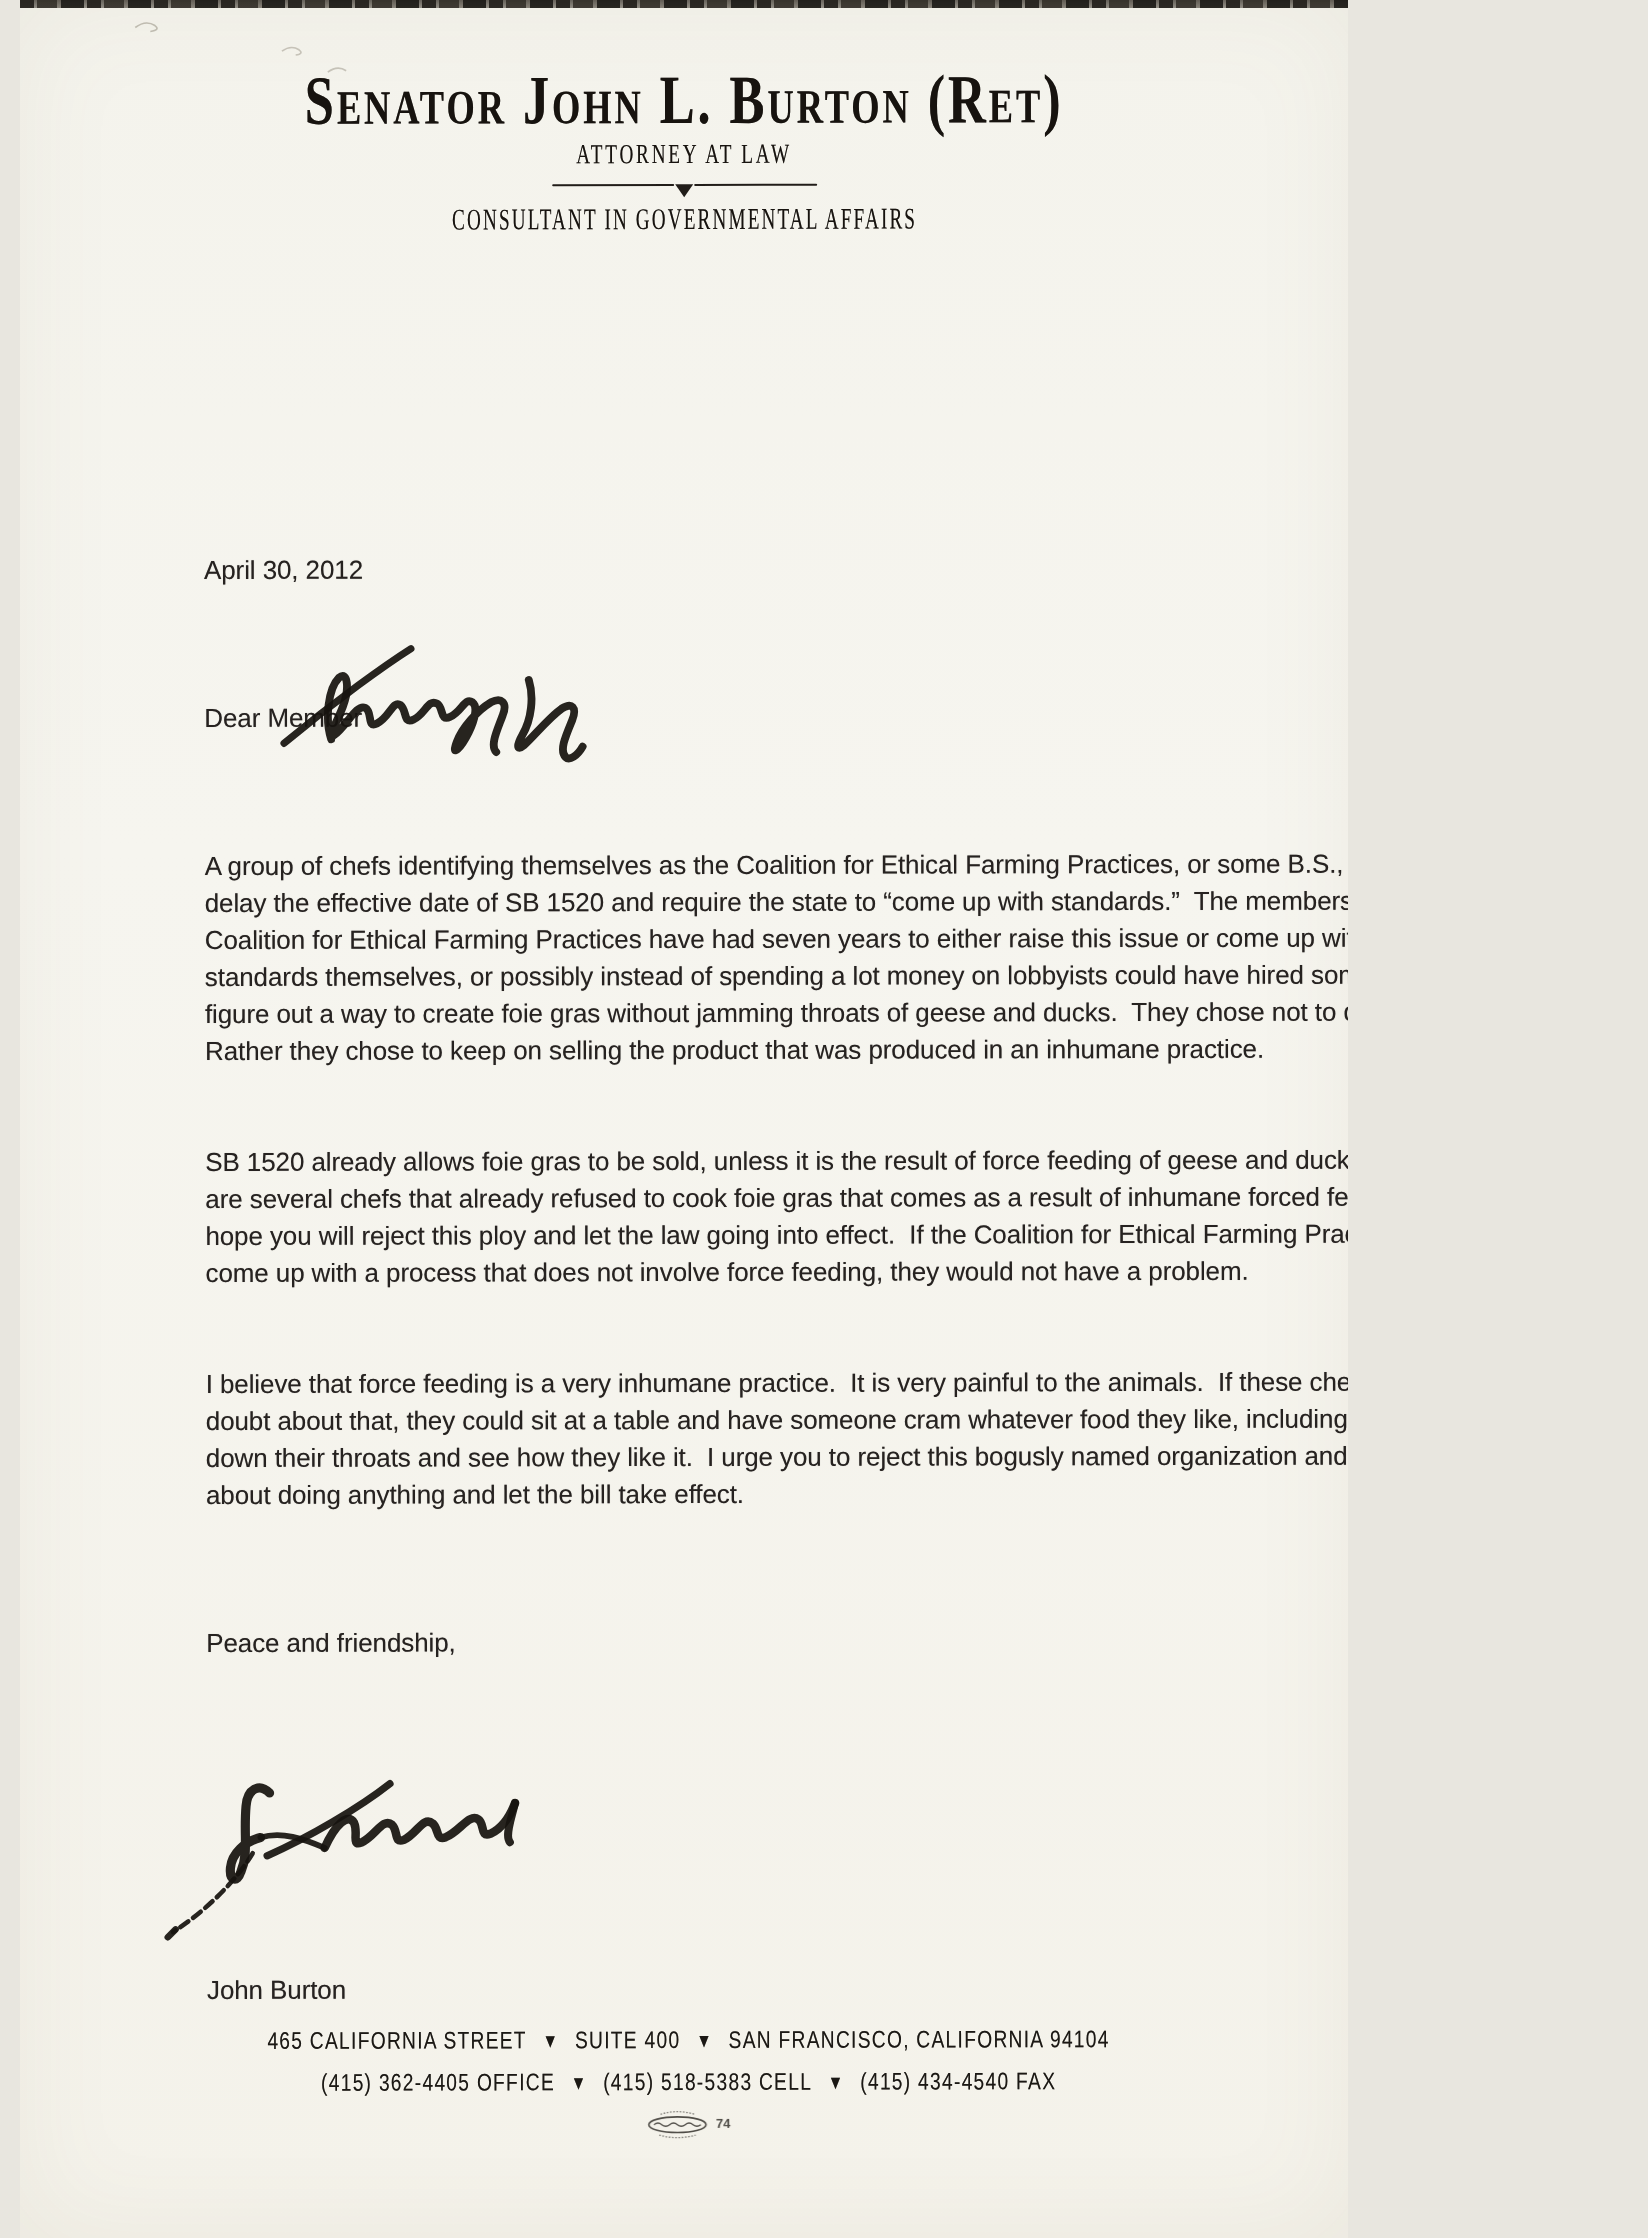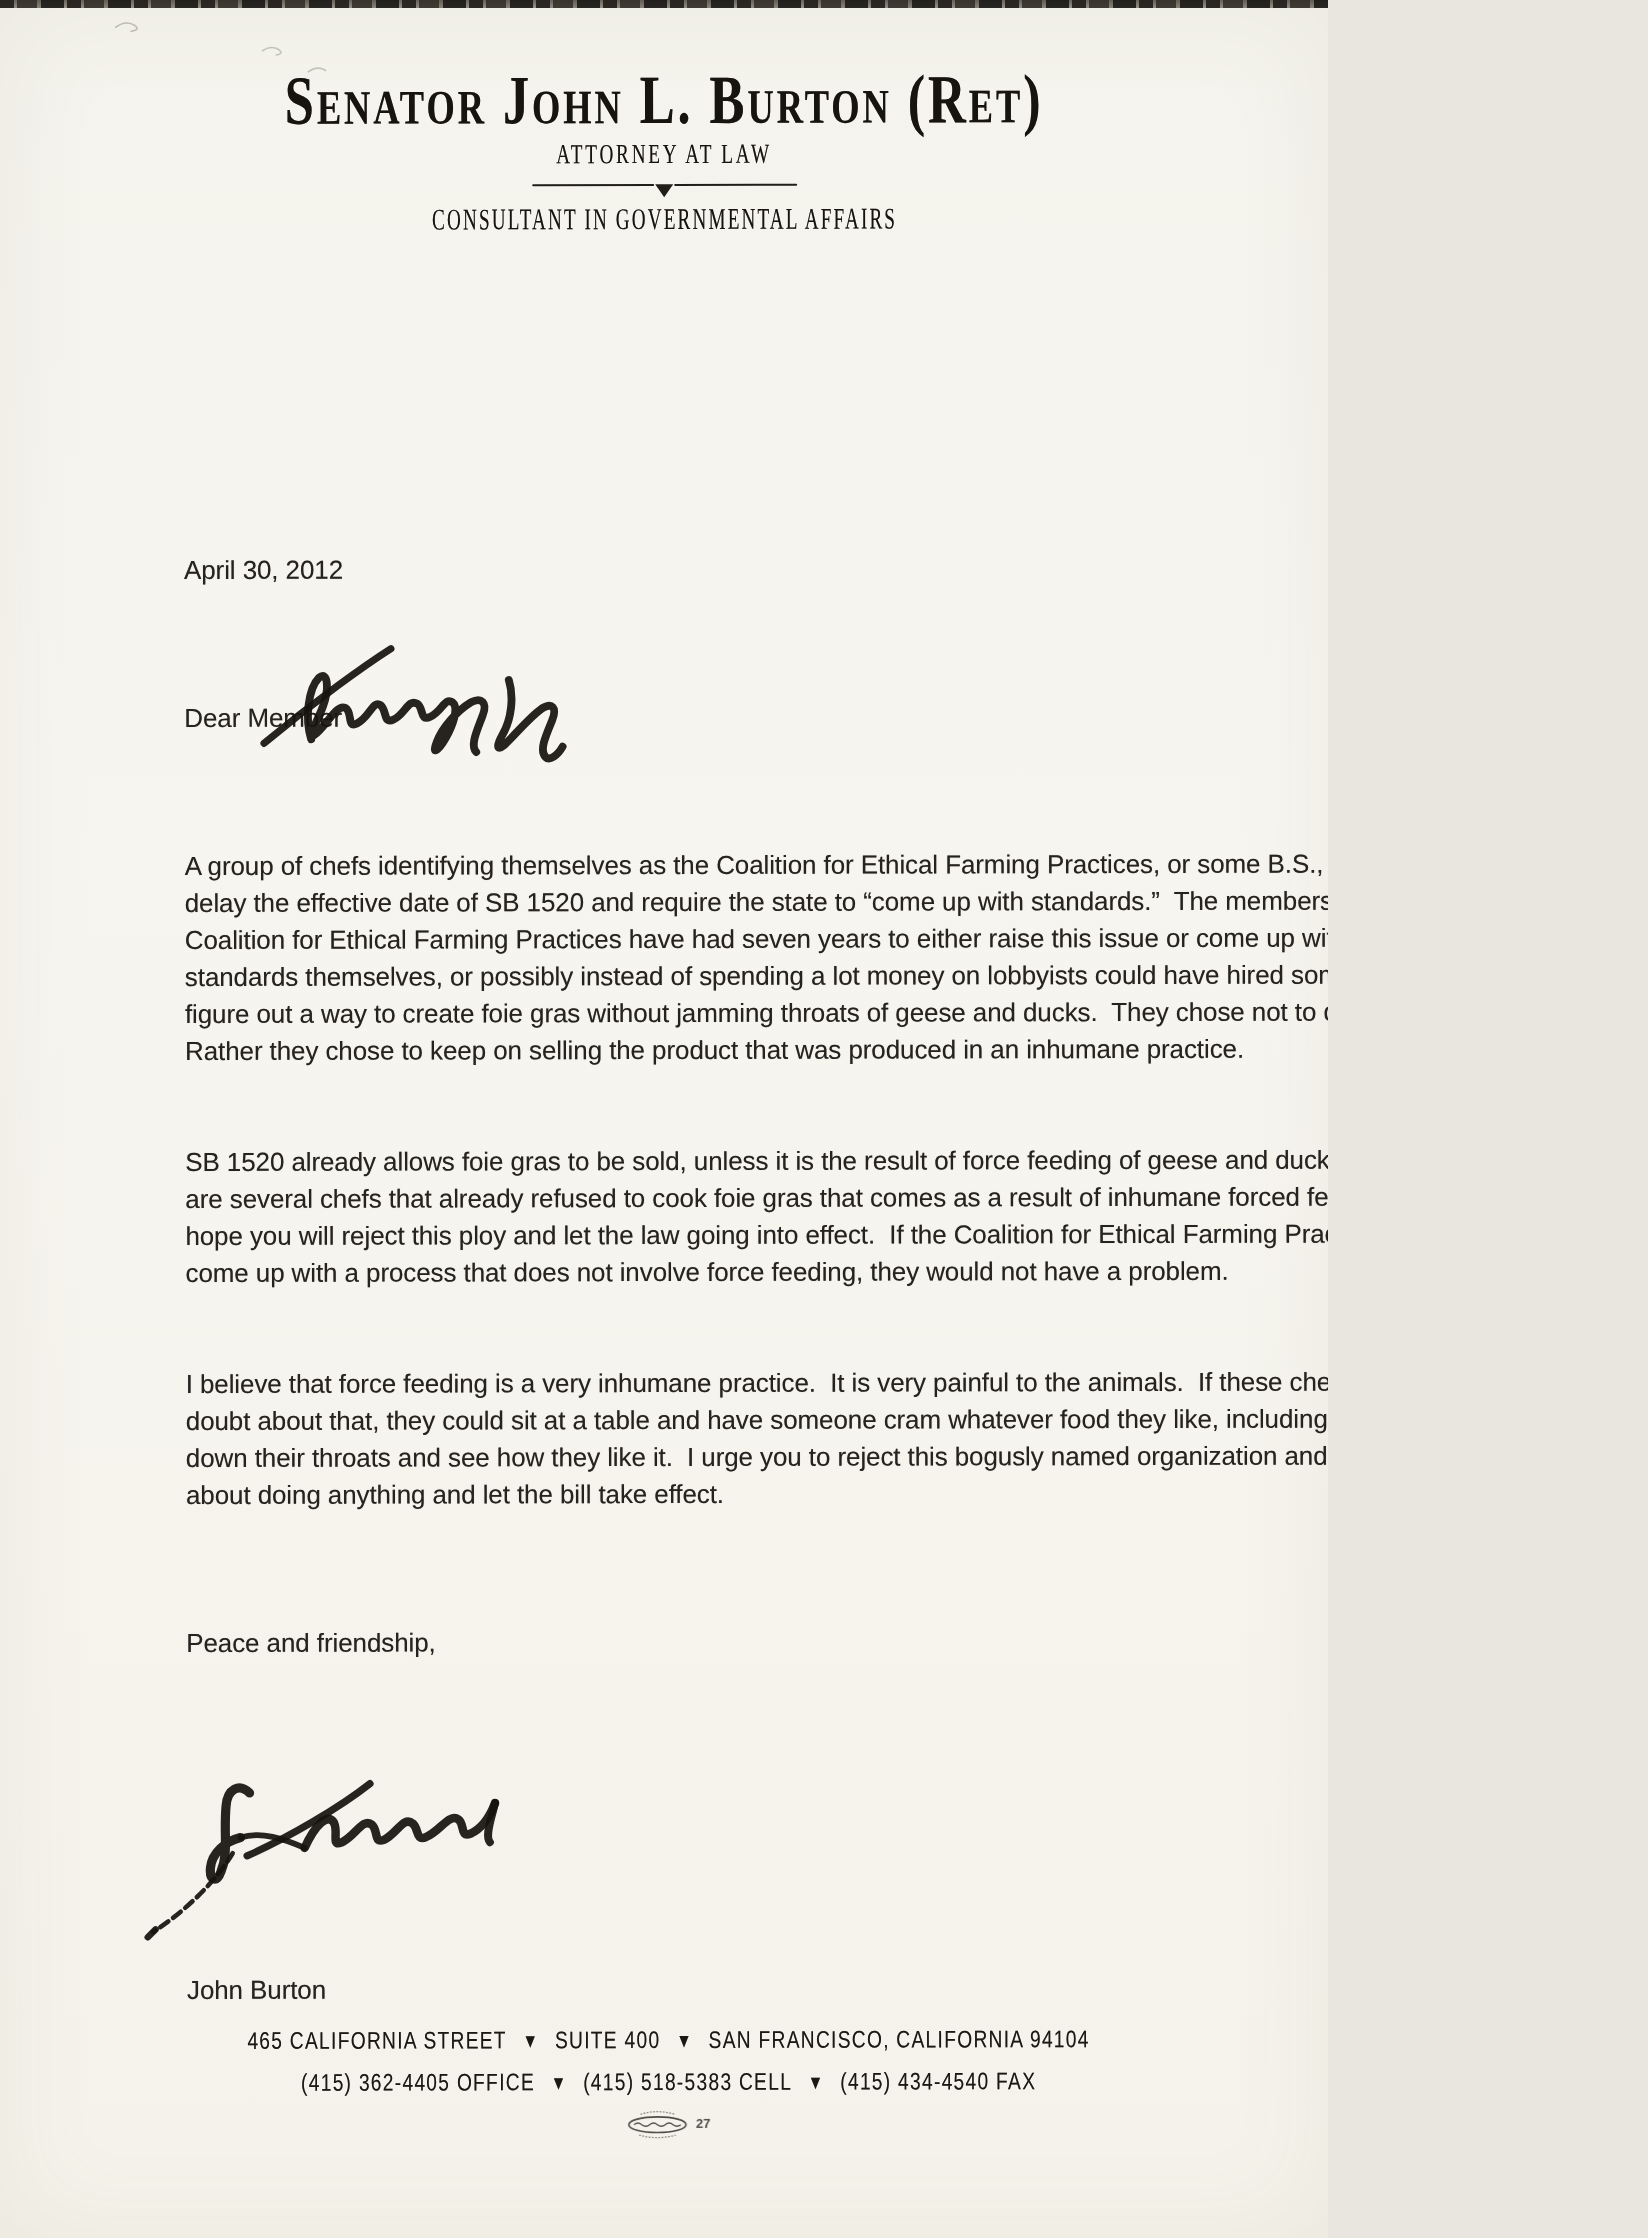--- a/index.html
+++ b/index.html
@@ -7,20 +7,21 @@
     width:1649px;height:2239px;
     background:#e8e6df;
     font-family:"Liberation Sans", sans-serif;
   }
   .page{
     position:relative;
     width:1328px;height:2239px;
     background:linear-gradient(180deg,#f4f3ec 0%,#f6f5ef 38%,#f4f2ea 100%);
     overflow:hidden;
     box-shadow: inset 0 0 105px rgba(125,115,92,.07);
+    margin-left: 20px;
   }
   
   .scan-edge{
     position:absolute;top:0;left:0;right:0;height:7.9px;
     background-image:
       repeating-linear-gradient(90deg,
         rgba(38,35,30,.95) 0 13.8px, rgba(150,143,128,.30) 13.8px 17px,
         rgba(52,48,41,.88) 17px 37px, rgba(125,117,102,.38) 37px 41px,
         rgba(30,28,24,.92) 41px 64px, rgba(165,156,140,.28) 64px 67px),
       linear-gradient(180deg, rgba(25,22,19,.75), rgba(25,22,19,.45));
@@ -169,19 +170,19 @@
           <span>(415) 362-4405 OFFICE</span><span class="tri-sep">▼</span><span>(415) 518-5383 CELL</span><span class="tri-sep">▼</span><span>(415) 434-4540 FAX</span>
         </span>
       </div>
       <div class="bug-row">
         <svg width="65" height="34" viewBox="0 0 100 52">
           <ellipse cx="48" cy="27" rx="44" ry="12" fill="none" stroke="#2b2823" stroke-width="2.5"></ellipse>
           <path d="M12 27 q6 -5 12 0 q6 5 12 0 q6 -5 12 0 q6 5 12 0 q6 -5 12 0 q6 5 12 0" fill="none" stroke="#2b2823" stroke-width="2"></path>
           <path d="M22 11 Q48 3 74 11" fill="none" stroke="#2b2823" stroke-width="2" stroke-dasharray="2.5 2.5" opacity=".7"></path>
           <path d="M20 43 Q48 51 76 43" fill="none" stroke="#2b2823" stroke-width="2" stroke-dasharray="2.5 2.5" opacity=".7"></path>
         </svg>
-        <span class="bug-num">27</span>
+        <span class="bug-num">74</span>
       </div>
     </footer>
 
   </div>
 </div>
 
 
 </body></html>

